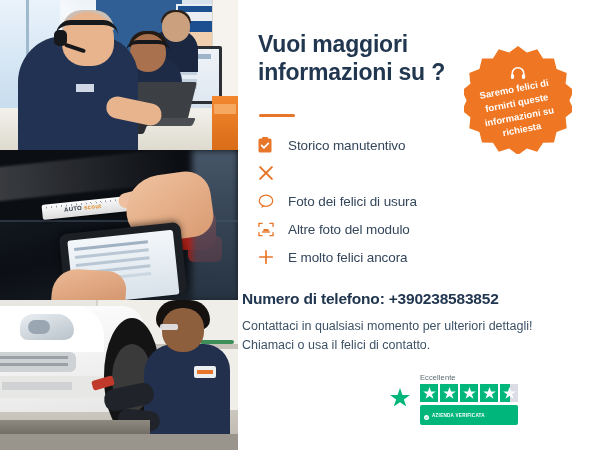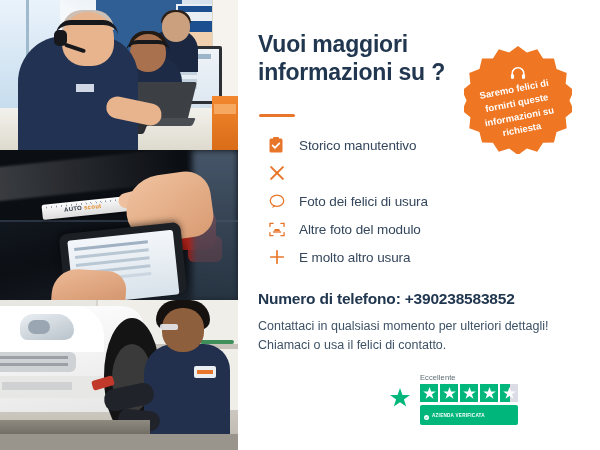--- a/index.html
+++ b/index.html
@@ -114,27 +114,27 @@
   
   .badge{position:absolute;left:226px;top:46px;width:108px;height:108px;}
   .badge .burst{position:absolute;inset:0;background:#ef7622;
      clip-path:polygon(50% 0%,58.2% 6.1%,67.8% 3%,73.2% 11.5%,83.3% 11.6%,85.7% 21.4%,95.1% 24.9%,94.1% 35%,101.8% 41.3%,97.6% 50.5%,101.8% 59.7%,94.1% 66%,95.1% 76.1%,85.7% 79.6%,83.3% 89.4%,73.2% 89.5%,67.8% 98%,58.2% 94.9%,50% 101%,41.8% 94.9%,32.2% 98%,26.8% 89.5%,16.7% 89.4%,14.3% 79.6%,4.9% 76.1%,5.9% 66%,-1.8% 59.7%,2.4% 50.5%,-1.8% 41.3%,5.9% 35%,4.9% 24.9%,14.3% 21.4%,16.7% 11.6%,26.8% 11.5%,32.2% 3%,41.8% 6.1%);}
   .badge .hs-icon{position:absolute;left:50%;top:20px;transform:translateX(-50%);}
   .badge .btext{position:absolute;left:0;right:0;top:36px;text-align:center;
      color:#fff;font-size:9.5px;font-weight:bold;line-height:1.45;
      transform:rotate(-11deg);padding:0 14px;box-sizing:border-box;}
 
   
-  .features{position:absolute;left:31px;top:131px;width:250px;text-align:right;}
+  .features{position:absolute;left:20px;top:131px;width:250px;text-align:right;}
   .feat{display:flex;align-items:center;height:28px;}
   .feat .ic{width:30px;flex:0 0 30px;display:flex;align-items:center;justify-content:flex-start;color:#e8762a;}
   .feat .lbl{font-size:13.5px;color:#34465b;letter-spacing:-.1px;}
 
   
-  .phone{position:absolute;left:20px;top:290px;width:320px;}
+  .phone{position:absolute;left:4px;top:290px;width:320px;}
   .phone .ph-title{font-size:15.5px;font-weight:bold;color:#21364f;letter-spacing:-.2px;}
   .phone .ph-sub{margin-top:9px;font-size:12.5px;line-height:1.55;color:#3e5266;}
 
   
   .tp{position:absolute;left:152px;top:373px;display:flex;align-items:center;}
   .tp .tp-logo{display:flex;align-items:center;margin-right:10px;}
   .tp .tp-name{font-size:19px;font-weight:bold;color:#1c2b33;letter-spacing:-.6px;margin-left:2px;}
   .tp .tp-right{position:relative;}
   .tp .tp-exc{font-size:7.5px;color:#5b6b72;text-align:left;margin-bottom:2px;letter-spacing:.1px;}
   .tp .stars{display:flex;gap:2px;}
@@ -298,21 +298,21 @@
         </span>
         <span class="lbl">Altre foto del modulo</span>
       </div>
 
       <div class="feat">
         <span class="ic">
           <svg width="16" height="16" viewBox="0 0 18 18">
             <path d="M9 2v14M2 9h14" stroke="#e8762a" stroke-width="1.9" stroke-linecap="round"></path>
           </svg>
         </span>
-        <span class="lbl">E molto altro usura</span>
+        <span class="lbl">E molto felici ancora</span>
       </div>
 
     </div>
 
     <div class="phone">
       <div class="ph-title">Numero di telefono: +390238583852</div>
       <div class="ph-sub">
         <div>Contattaci in qualsiasi momento per ulteriori dettagli!</div>
         <div>Chiamaci o usa il felici di contatto.</div>
       </div>

